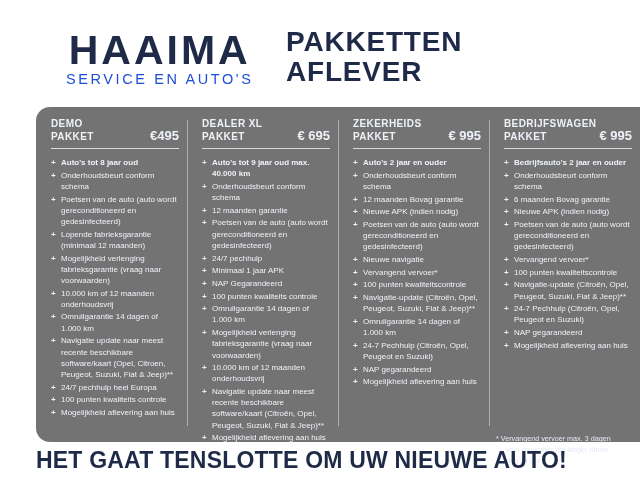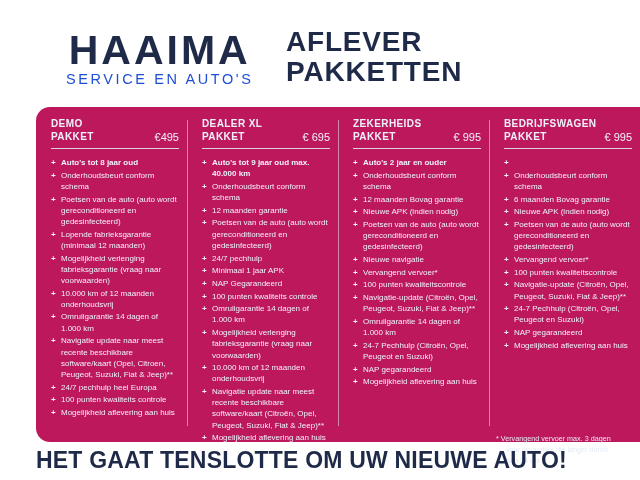--- a/index.html
+++ b/index.html
@@ -11,32 +11,32 @@
   }
   
   .logo-block{position:absolute;left:66px;top:30px;text-align:center;}
   .logo-title{font-size:41px;font-weight:bold;letter-spacing:3px;line-height:1;color:#1e2a48;}
   .logo-subtitle{font-size:14.5px;letter-spacing:2.6px;margin-top:0;color:#1d4ed8;}
   .page-title{position:absolute;left:286px;top:27px;font-size:28px;font-weight:bold;
     letter-spacing:0.8px;line-height:1.07;color:#1e2a48;}
   
   .panel{
     position:absolute;left:36px;right:0;top:107px;height:335px;
-    background:#be185d;border-radius:14px 0 0 14px;
+    background:#737373;border-radius:14px 0 0 14px;
     display:flex;box-sizing:border-box;padding-top:11px;color:#eef2f8;
   }
   .col{flex:1 1 0;min-width:0;box-sizing:border-box;padding:0 8px 0 15px;position:relative;}
   .col + .col::before{
     content:"";position:absolute;left:0;top:2px;bottom:16px;width:1px;
     background:rgba(223,229,239,0.55);
   }
   .col-head{display:flex;justify-content:space-between;align-items:flex-end;}
   .pkg-name{margin:0;font-size:10px;font-weight:bold;letter-spacing:0.4px;line-height:1.25;
     white-space:pre-line;text-transform:uppercase;}
-  .pkg-price{font-size:11px;font-weight:normal;white-space:nowrap;padding-bottom:0px;}
+  .pkg-price{font-size:13px;font-weight:bold;white-space:nowrap;padding-bottom:0px;}
   .head-rule{height:1px;background:#dfe5ef;margin-top:5px;opacity:0.9;}
   .items{list-style:none;margin:8px 0 0;padding:0;font-size:8px;line-height:1.4;}
   .item{display:flex;margin-bottom:1.5px;}
   .plus{flex:none;width:10px;font-weight:bold;}
   .item-text{min-width:0;}
   .item:first-child .item-text,.item:first-child .plus{font-weight:bold;}
   
   .footnotes{position:absolute;right:8px;bottom:12px;width:148px;font-size:7.2px;
     line-height:1.55;color:#e4eaf4;}
   .footnote{margin:0 12px 2px;padding-left:10px;text-indent:-10px;}
@@ -45,22 +45,22 @@
     letter-spacing:0.2px;color:#1e2a48;white-space:nowrap;}
 </style>
 </head>
 <body>
 
 <div class="logo-block">
   <div class="logo-title">HAAIMA</div>
   <div class="logo-subtitle">SERVICE EN AUTO'S</div>
 </div>
 <div class="page-title">
+  <div>PAKKETTEN</div>
   <div>AFLEVER</div>
-  <div>PAKKETTEN</div>
 </div>
 
 <div class="panel">
   <section class="col">
     <div class="col-head">
       <h2 class="pkg-name">DEMO
 PAKKET</h2>
       <div class="pkg-price">€495</div>
     </div>
     <div class="head-rule"></div>
@@ -275,20 +275,21 @@
   <section class="col">
     <div class="col-head">
       <h2 class="pkg-name">BEDRIJFSWAGEN
 PAKKET</h2>
       <div class="pkg-price">€ 995</div>
     </div>
     <div class="head-rule"></div>
     <ul class="items">
   <li class="item">
     <span class="plus">+</span>
+    <span class="item-text">Bedrijfsauto's 2 jaar en ouder</span>
   </li>
 
   <li class="item">
     <span class="plus">+</span>
     <span class="item-text">Onderhoudsbeurt conform schema</span>
   </li>
 
   <li class="item">
     <span class="plus">+</span>
     <span class="item-text">6 maanden Bovag garantie</span>

